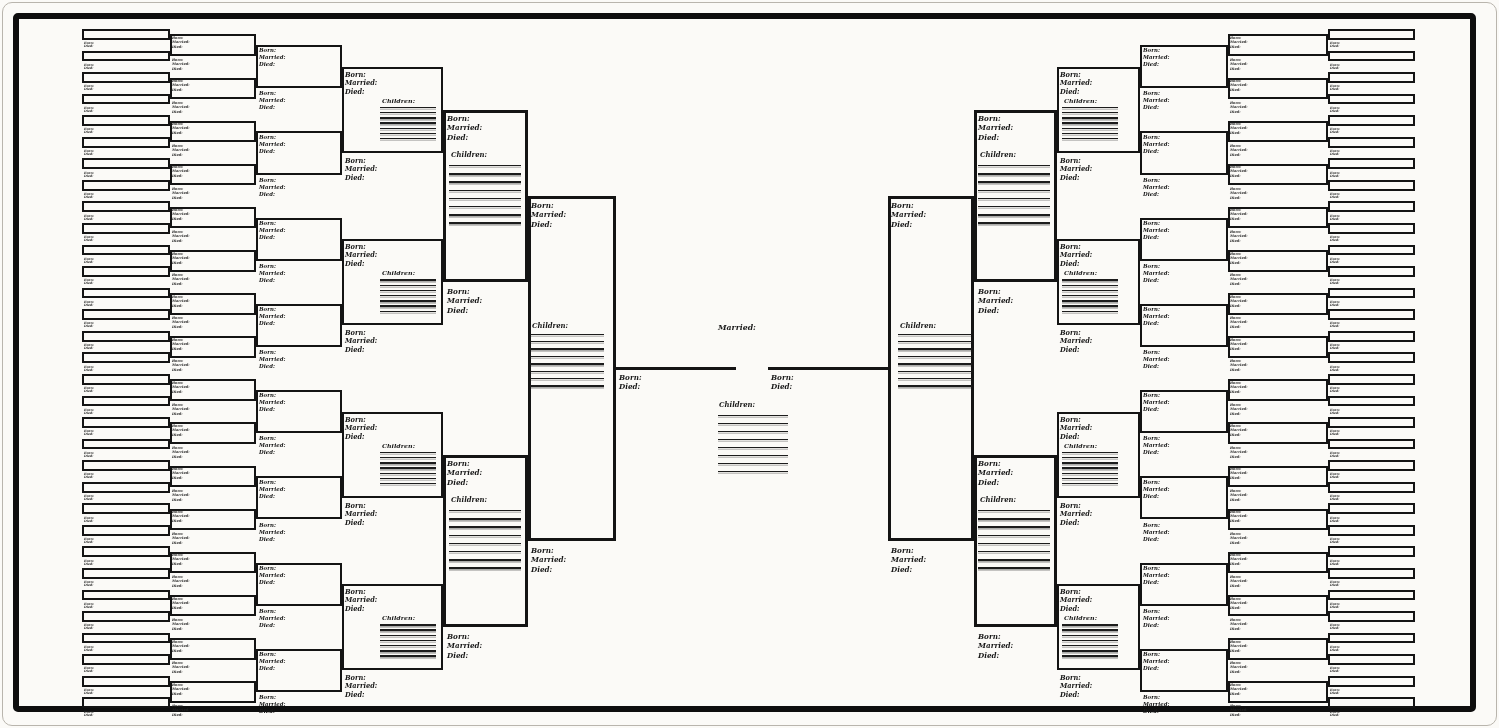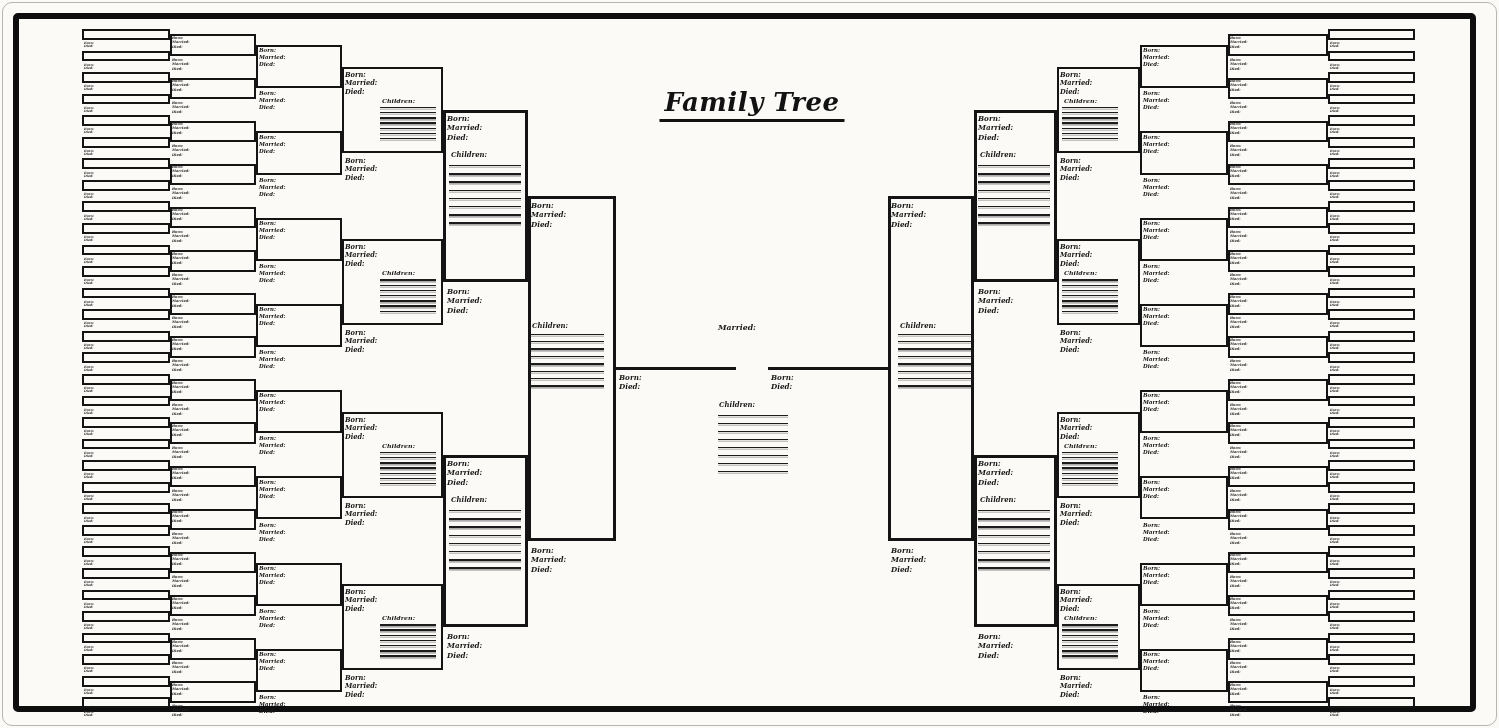--- a/index.html
+++ b/index.html
@@ -27,21 +27,20 @@
   .t75{font-size:15.5px;line-height:17px;  transform:scale(.5);font-weight:600;}
   .tch-s{font-size:12.6px;line-height:14px;transform:scale(.5);font-weight:600;}
   .tch  {font-size:13.8px;line-height:15px;transform:scale(.5);font-weight:600;}
 </style>
 </head>
 <body>
 
 <div class="page">
   <div class="frame-outer"></div>
   <div class="frame"></div>
-  <div class="title"><span>Family Tree</span></div>
   <div id="tree">
       <div class="rect" style="left: 82px; top: 29px; width: 88px; height: 10.78px; border-width: 2px;"></div>
       <div class="txt t3" style="left: 84px; top: 41.2px;">Born:
 Died:</div>
       <div class="rect" style="left: 82px; top: 50.56px; width: 88px; height: 10.78px; border-width: 2px;"></div>
       <div class="txt t3" style="left: 84px; top: 62.76px;">Born:
 Died:</div>
       <div class="rect" style="left: 82px; top: 72.12px; width: 88px; height: 10.78px; border-width: 2px;"></div>
       <div class="txt t3" style="left: 84px; top: 84.32px;">Born:
 Died:</div>

